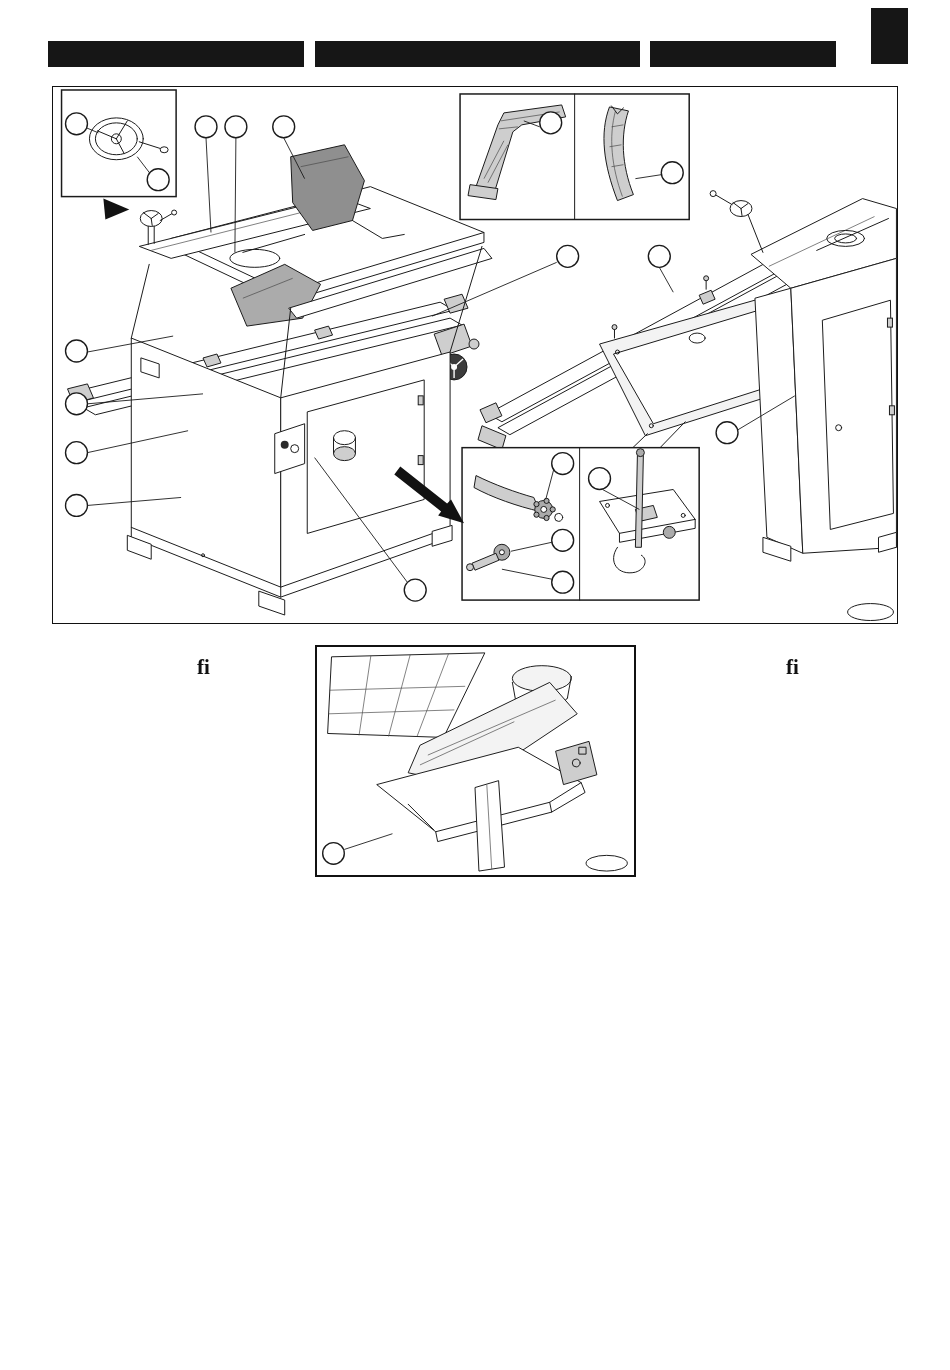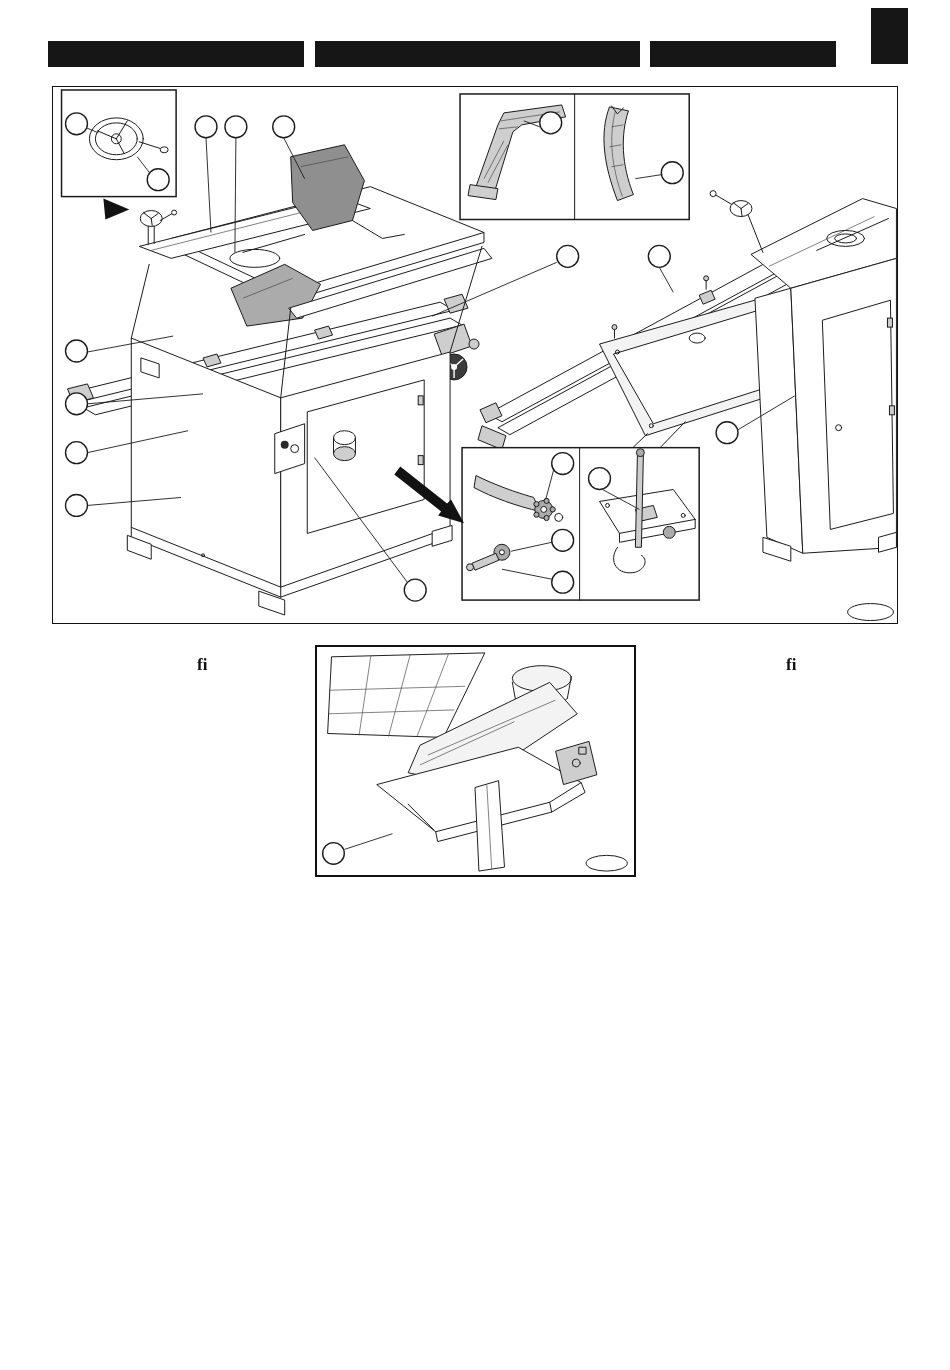--- a/index.html
+++ b/index.html
@@ -11,21 +11,21 @@
   .page{position:absolute;left:0;top:0;width:950px;height:1370px;background:#ffffff;}
   .hdr-bar{position:absolute;top:41px;height:26px;background:#161616;}
   .bar1{left:48px;width:256px;}
   .bar2{left:315px;width:325px;}
   .bar3{left:650px;width:186px;}
   .corner-tab{position:absolute;top:8px;left:871px;width:37px;height:56px;background:#161616;}
   .fig-frame{position:absolute;background:#ffffff;box-sizing:border-box;}
   .fig-main{left:52px;top:86px;width:846px;height:538px;border:1.6px solid #111;}
   .fig-detail{left:315px;top:645px;width:321px;height:232px;border:2.2px solid #111;}
   .fig-frame svg{display:block;width:100%;height:100%;}
-  .caption{position:absolute;top:655px;font-weight:bold;font-size:17px;color:#111;}
+  .caption{position:absolute;top:655px;font-weight:bold;font-size:21px;color:#111;}
   .cap-left{left:197px;}
   .cap-right{left:786px;}
 
   
   .ln{fill:none;stroke:#1b1b1b;stroke-width:1;stroke-linejoin:round;stroke-linecap:round;}
   .thin{fill:none;stroke:#4a4a4a;stroke-width:0.7;}
   .fw{fill:#ffffff;stroke:#1b1b1b;stroke-width:1;stroke-linejoin:round;}
   .fl{fill:#f3f3f3;stroke:#1b1b1b;stroke-width:1;stroke-linejoin:round;}
   .g1{fill:#8f8f8f;stroke:#1b1b1b;stroke-width:1;}
   .g2{fill:#ababab;stroke:#1b1b1b;stroke-width:1;}

